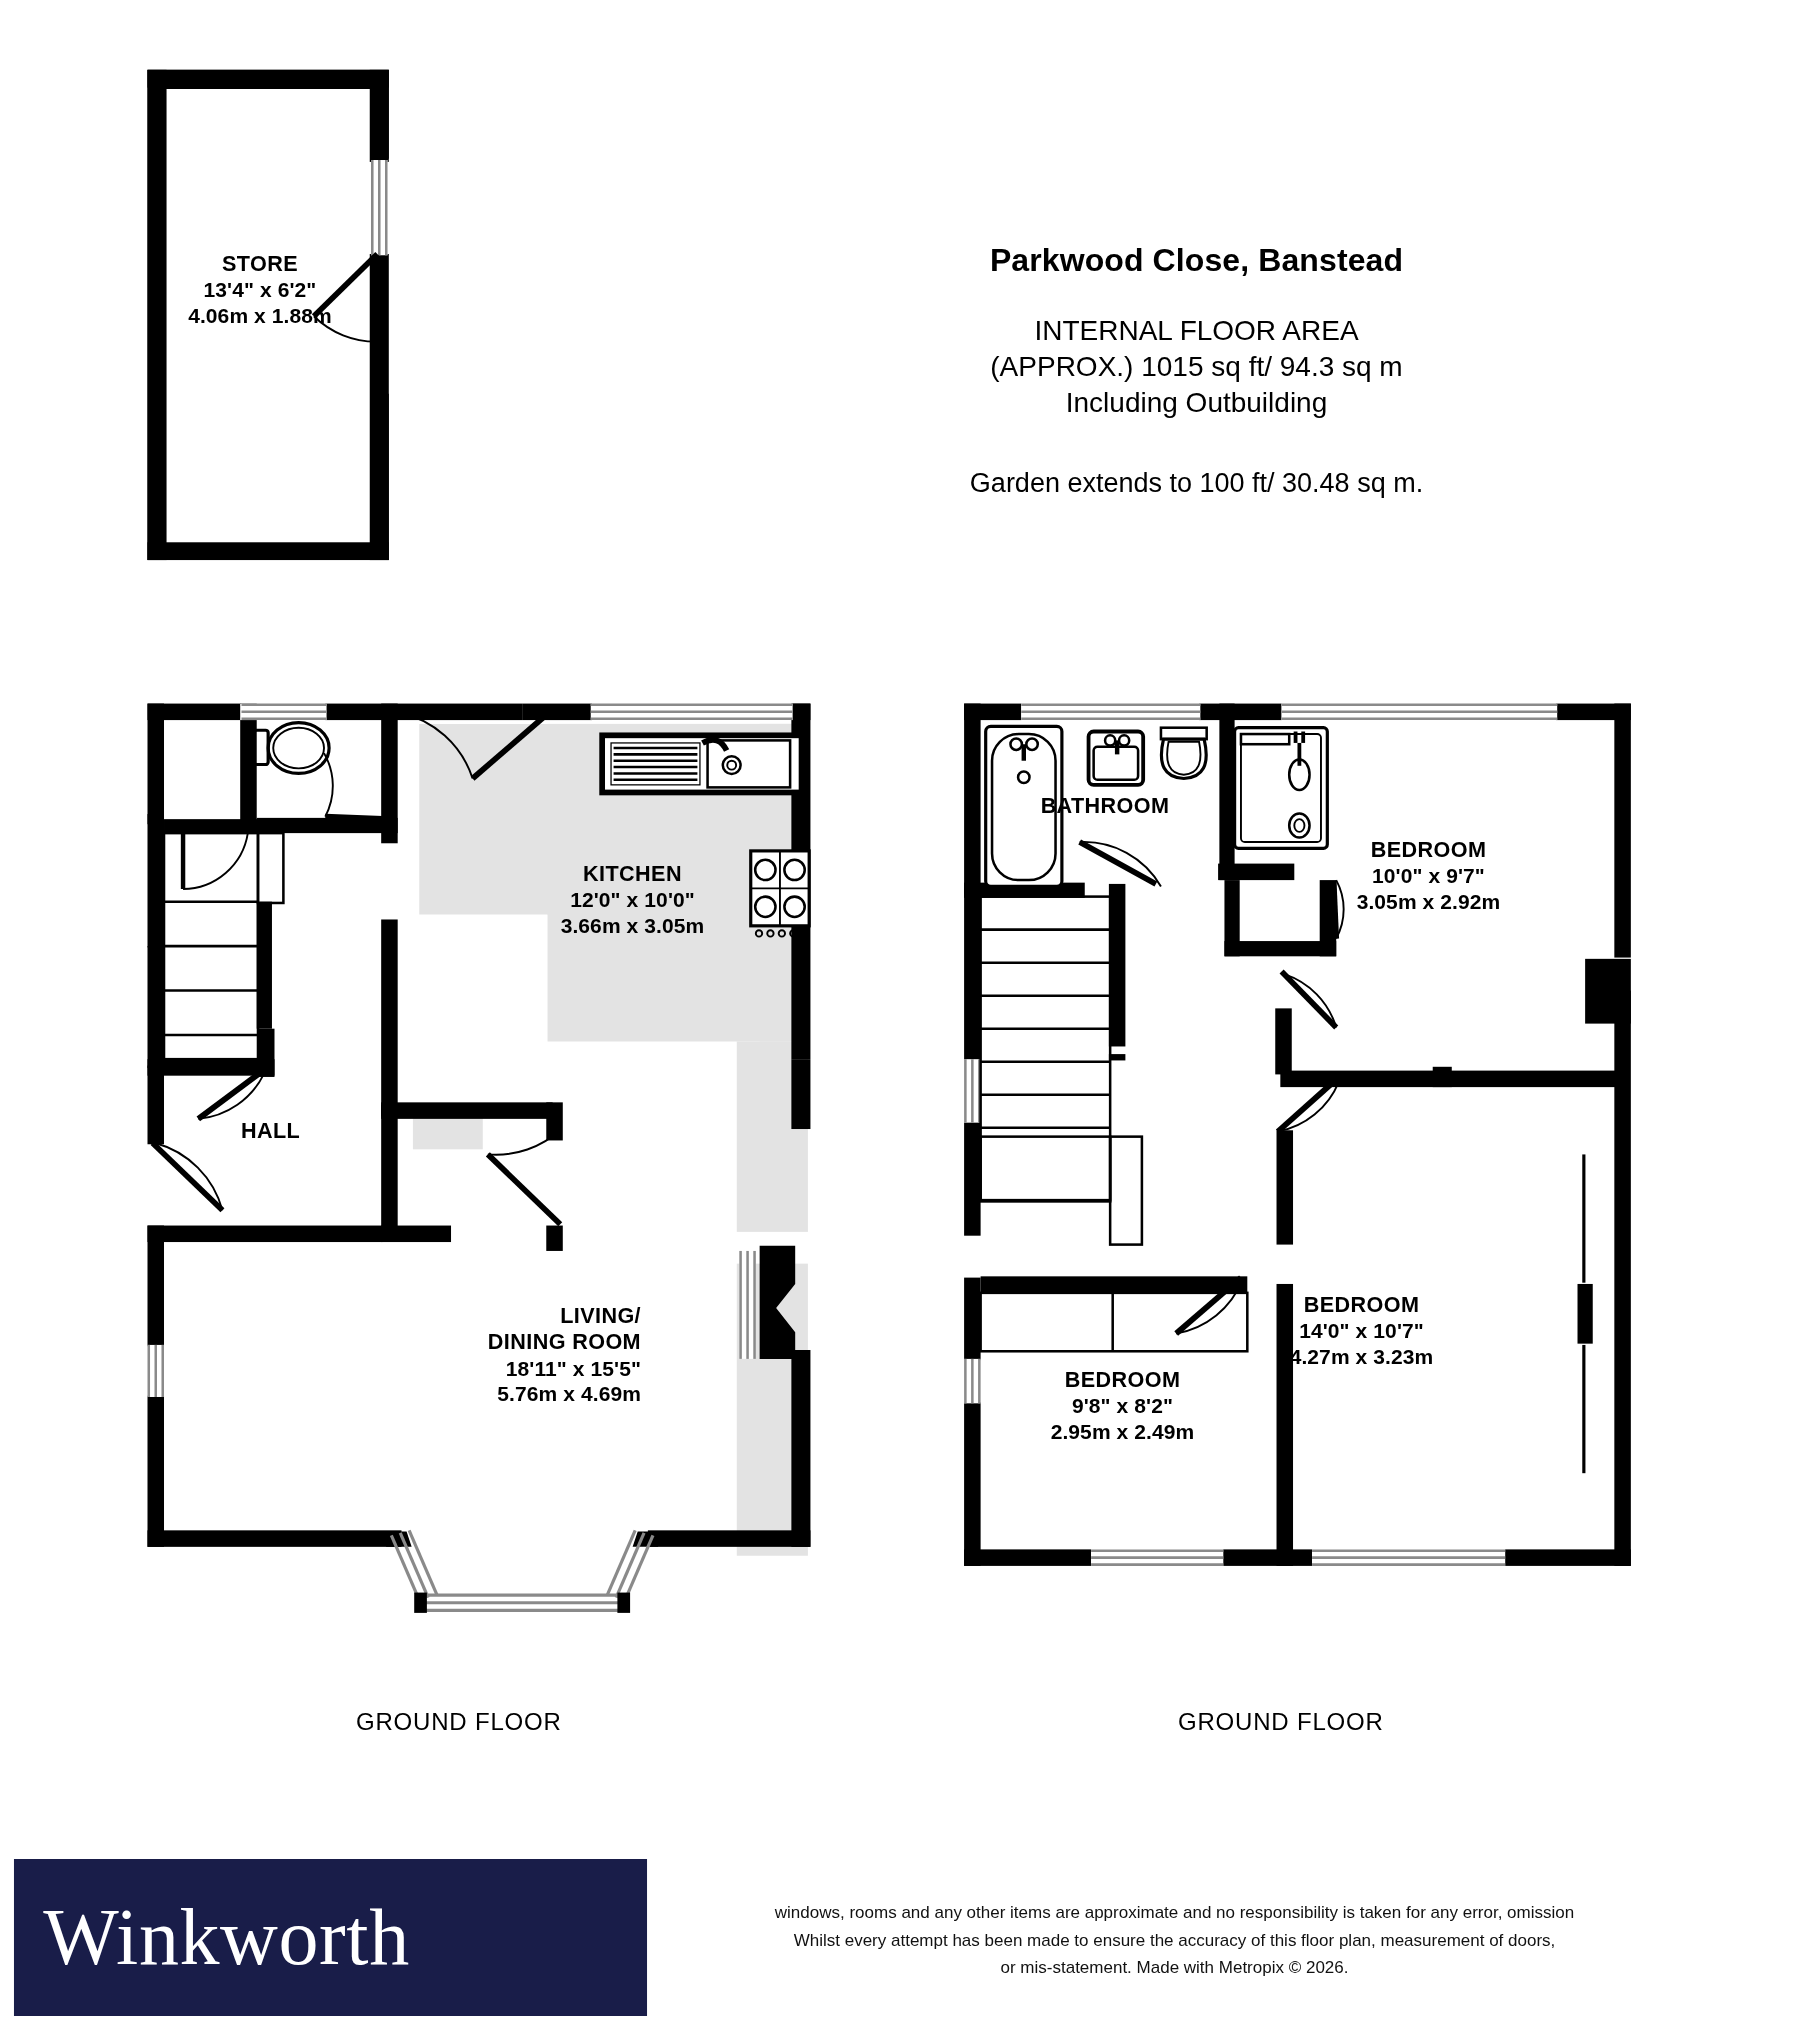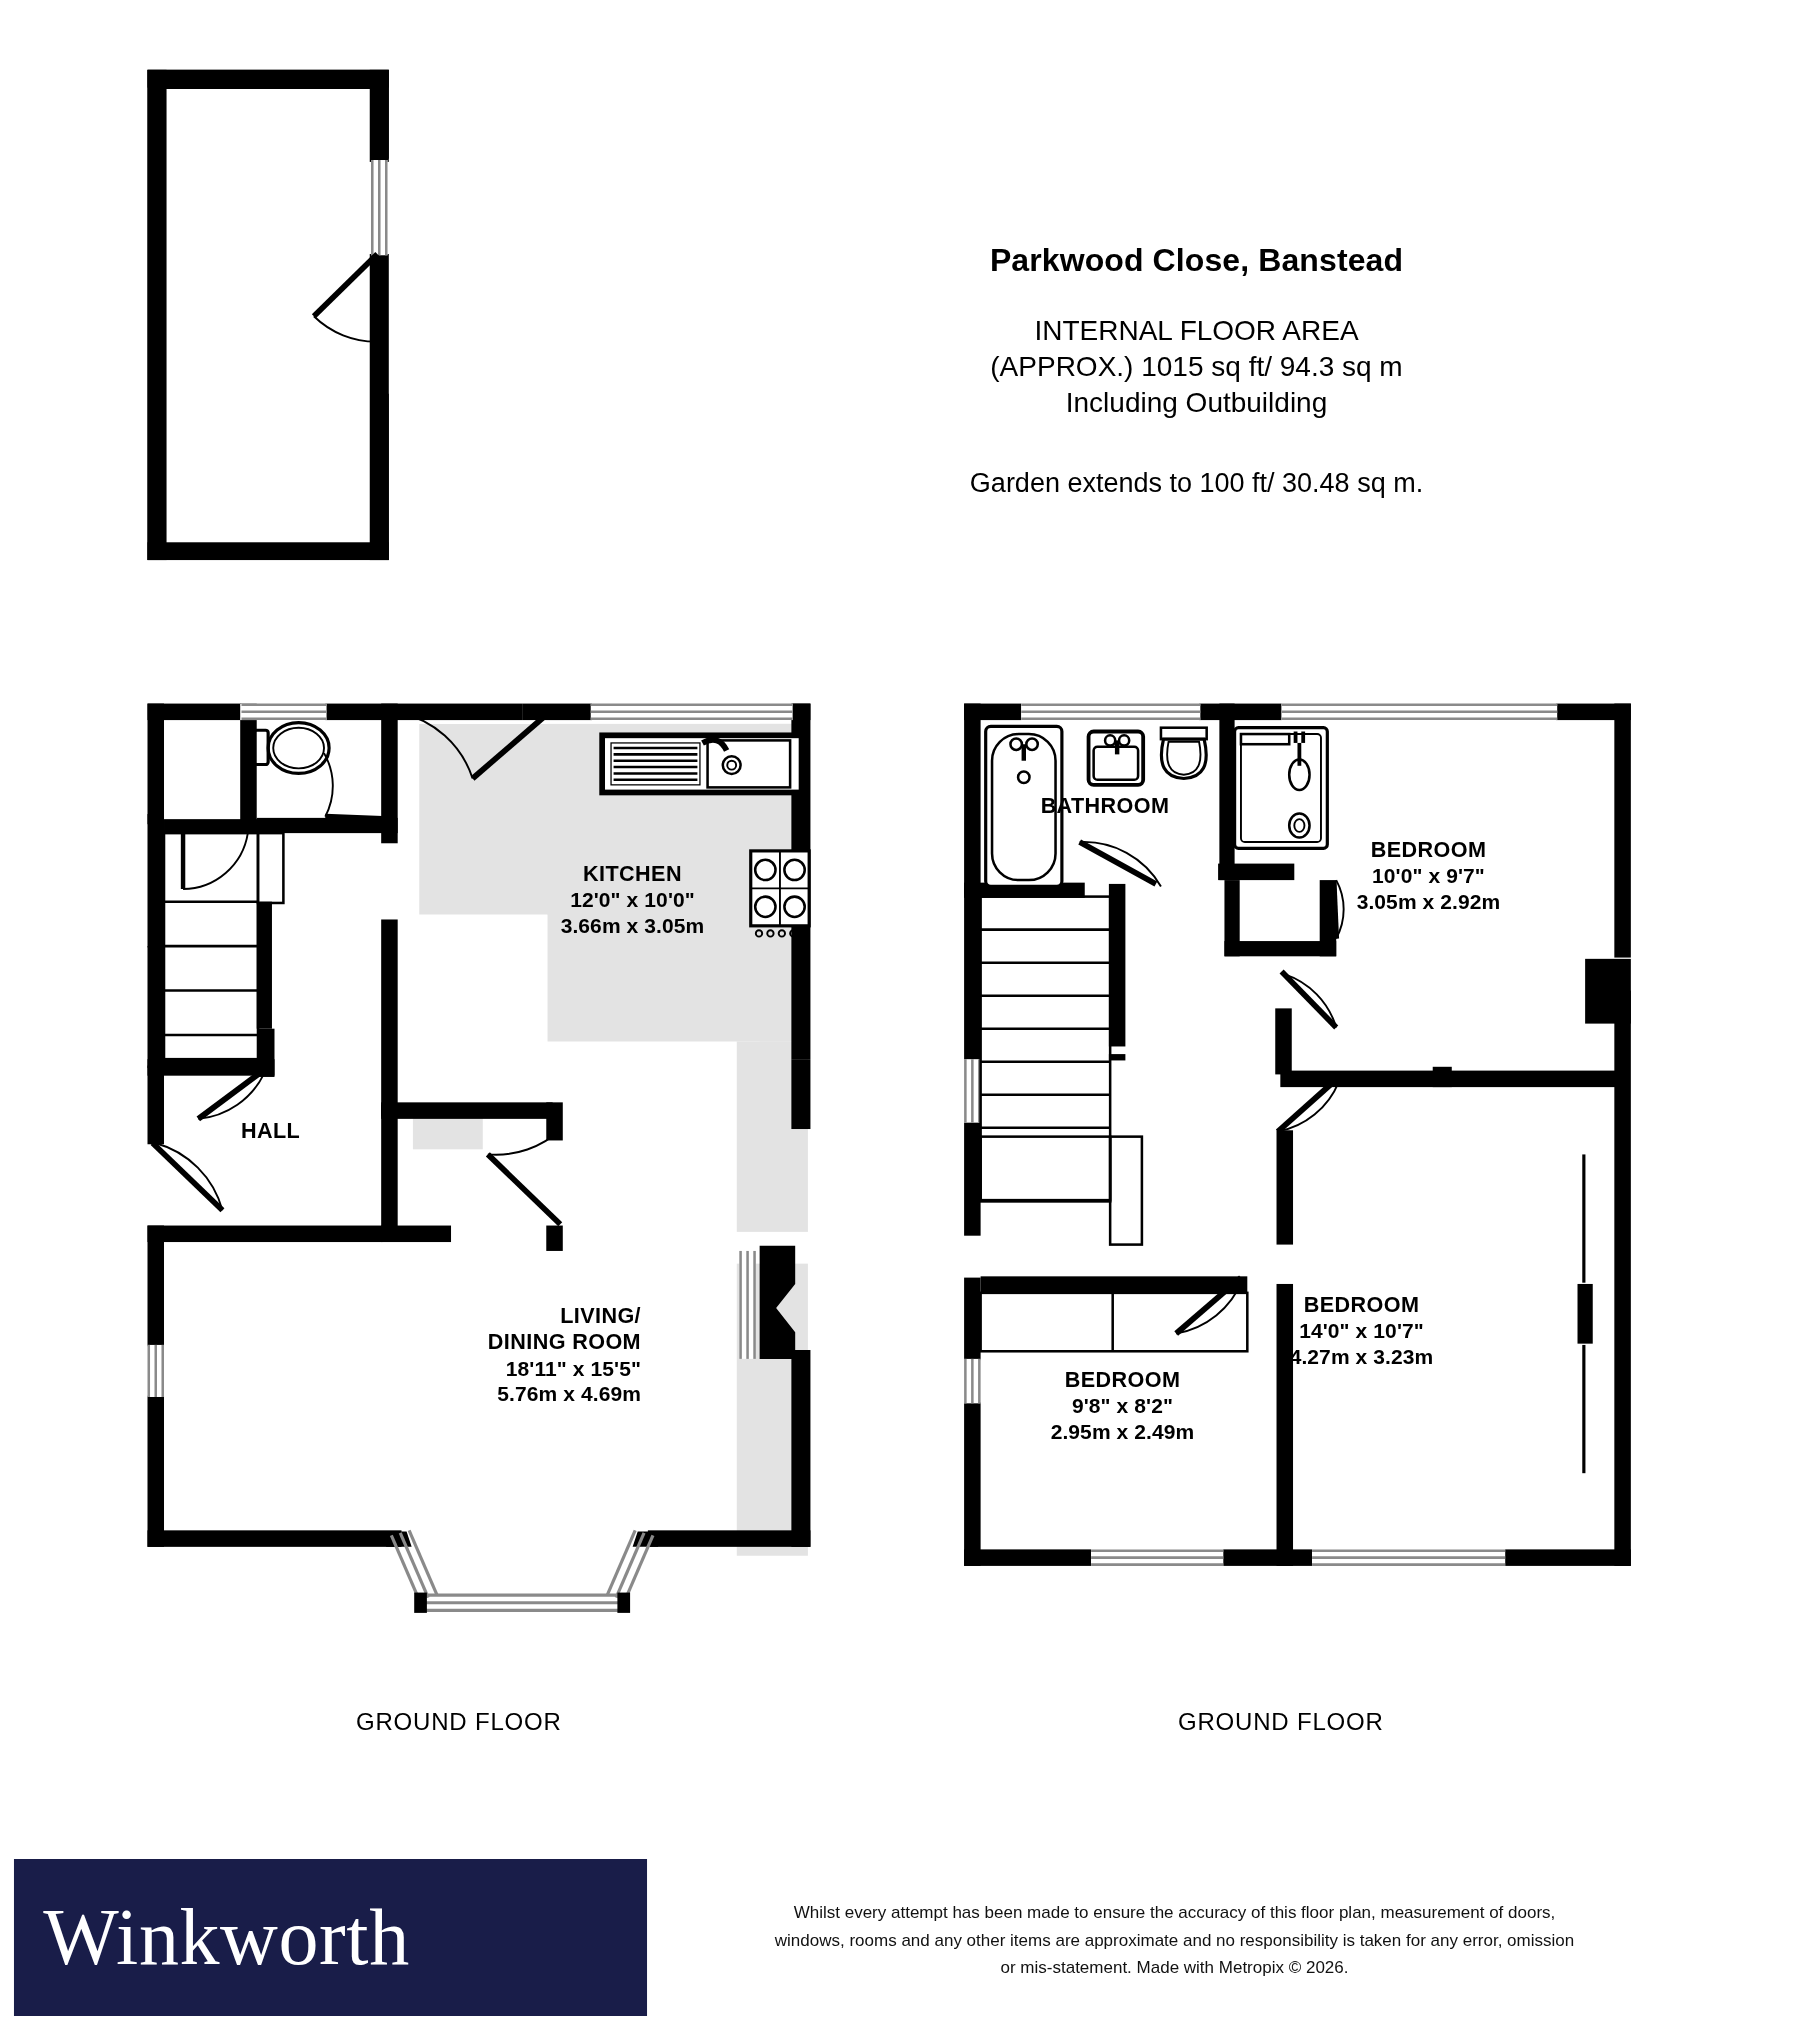--- a/index.html
+++ b/index.html
@@ -413,20 +413,25 @@
   </svg>
 
   <div class="hdr">
     <div class="t1">Parkwood Close, Banstead</div>
     <div class="t2">INTERNAL FLOOR AREA</div>
     <div class="t3">(APPROX.) 1015 sq ft/ 94.3 sq m</div>
     <div class="t4">Including Outbuilding</div>
     <div class="t5">Garden extends to 100 ft/ 30.48 sq m.</div>
   </div>
 
+  <div class="rlabel" style="left:152px;top:251px;width:216px;">
+    <div class="nm">STORE</div>
+    <div class="dm">13'4"  x 6'2"</div>
+    <div class="dm">4.06m  x 1.88m</div>
+  </div>
 
   <div class="rlabel" style="left:512px;top:861px;width:241px;">
     <div class="nm">KITCHEN</div>
     <div class="dm">12'0"  x 10'0"</div>
     <div class="dm">3.66m  x 3.05m</div>
   </div>
 
   <div class="rlabel" style="left:191px;top:1118px;width:159px;">
     <div class="nm">HALL</div>
   </div>
@@ -464,19 +469,19 @@
   <div class="floorcap" style="left:1178px;top:1708px;">GROUND FLOOR</div>
 
   <svg style="position:absolute;left:12.7px;top:1859px;" width="635" height="157" viewBox="0 0 1000 248">
     <rect x="0" y="0" width="1000" height="248" fill="#191d49"></rect>
   </svg>
   <div class="logobox">
     <div class="logotext">Winkworth</div>
   </div>
 
   <div class="disclaimer">
+    <div>windows, rooms and any other items are approximate and no responsibility is taken for any error, omission</div>
     <div>Whilst every attempt has been made to ensure the accuracy of this floor plan, measurement of doors,</div>
-    <div>windows, rooms and any other items are approximate and no responsibility is taken for any error, omission</div>
     <div>or mis-statement. Made with Metropix © 2026.</div>
   </div>
 
 </div>
 
 
 </body></html>

